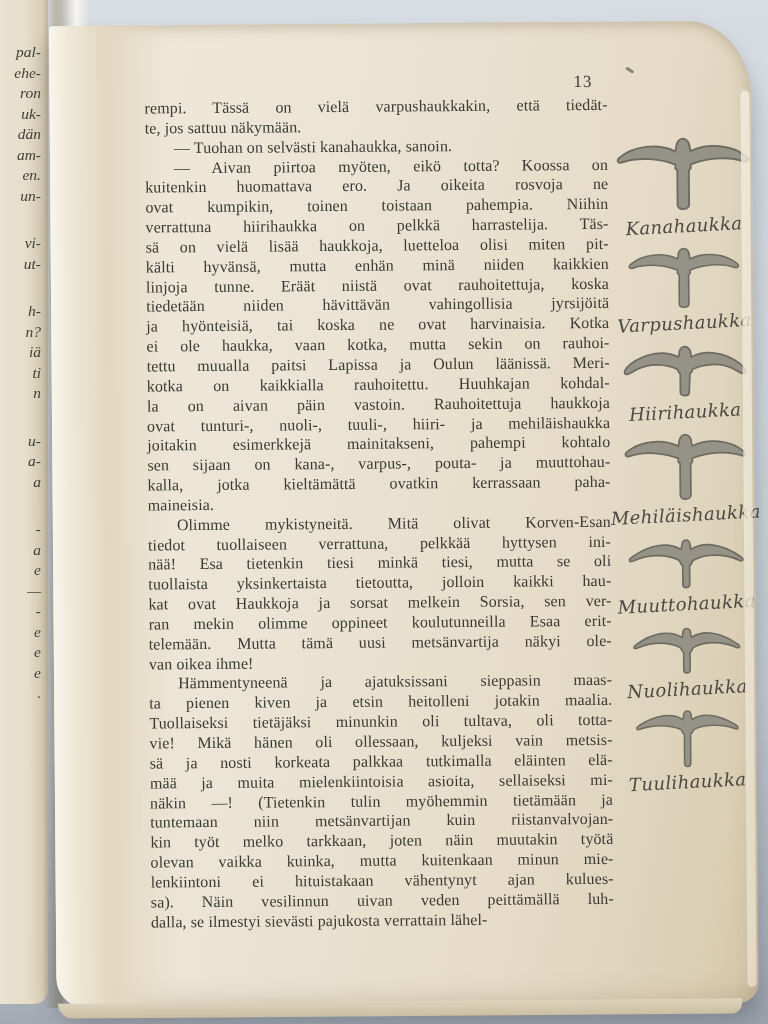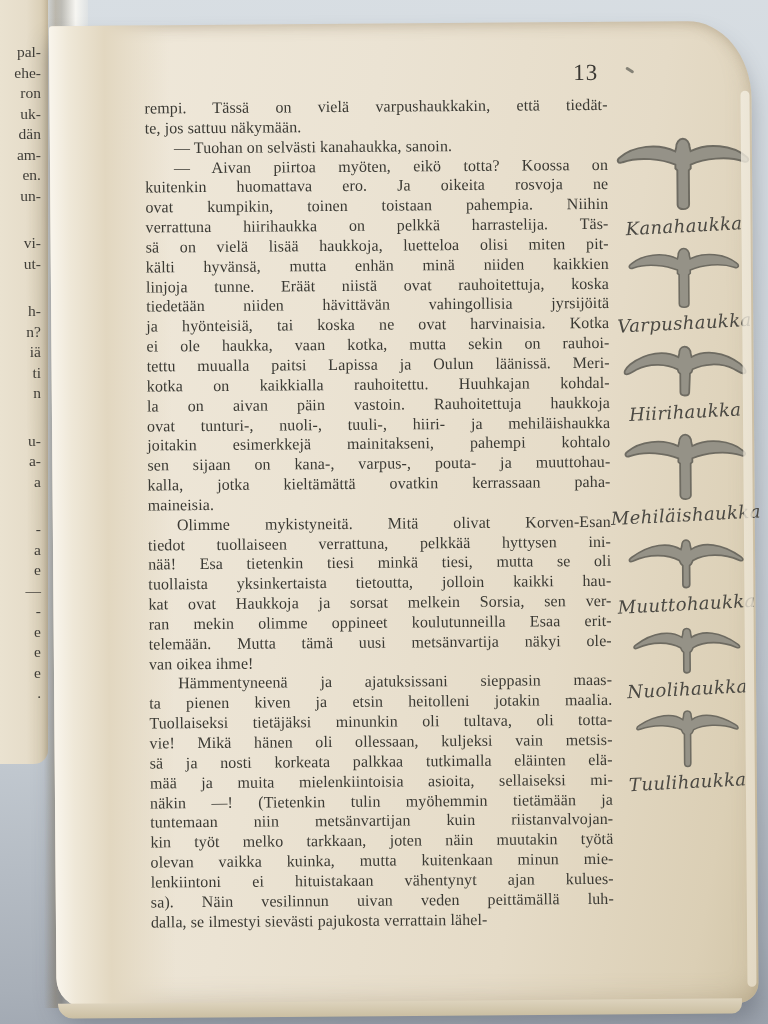--- a/index.html
+++ b/index.html
@@ -3,23 +3,24 @@
 <meta charset="utf-8">
 <style>
   html,body{margin:0;padding:0;background:#9aa1aa;}
   .canvas{
     position:relative;width:768px;height:1024px;overflow:hidden;
     background:linear-gradient(176deg,#d8dee3 0%,#cfd6dc 38%,#c2c9d0 70%,#a8afb8 92%,#9ba2ac 100%);
     font-family:"Liberation Serif","DejaVu Serif",serif;
   }
   
   .left-sliver{
-    position:absolute;left:0;top:0;width:48px;height:764px;
+    position:absolute;left:0;top:0;width:48px;height:1004px;
     background:linear-gradient(90deg,#eae2d0 0%,#e6ddca 55%,#dbd0b8 85%,#c9bca1 100%);
     border-radius:0 0 14px 0;
+    font-style:italic;
   }
   .frag-col{padding:42px 7px 0 0;text-align:right;font-size:15.5px;line-height:20.5px;color:#403e38;}
   .frag-group{margin-bottom:27px;}
   
   .gutter{
     position:absolute;left:44px;top:0;width:44px;height:1008px;
     background:linear-gradient(90deg,rgba(150,130,95,0) 0%,rgba(140,120,85,.38) 26%,rgba(120,100,65,.28) 40%,rgba(252,250,244,.85) 72%,rgba(245,240,228,.2) 100%);
   }
   
   .page{
@@ -31,21 +32,21 @@
   }
   .page::before{ 
     content:"";position:absolute;left:0;top:0;bottom:0;width:120px;
     background:linear-gradient(90deg,#f9f5ec 0%,#efe8d8 16%,#e2d7c0 46%,rgba(226,215,192,0) 100%);
     border-radius:3px 0 0 30px;pointer-events:none;
   }
   .page::after{ 
     content:"";position:absolute;right:2px;top:70px;bottom:16px;width:9px;
     background:linear-gradient(180deg,#f3eee1,#e9e0cd);border-radius:6px;opacity:.8;pointer-events:none;
   }
-  .page-number{position:absolute;left:524px;top:38px;font-size:23px;letter-spacing:1px;color:#3b3934;text-align:center;}
+  .page-number{position:absolute;left:524px;top:50px;font-size:17px;letter-spacing:1px;color:#3b3934;text-align:center;}
   .speck{position:absolute;left:576px;top:47px;width:9px;height:3px;background:#6d6c62;border-radius:2px;transform:rotate(32deg);opacity:.8;}
   
   .text-col{position:absolute;left:95px;top:73px;width:463px;font-size:16px;line-height:19.85px;color:#3b3a34;}
   .line{text-align:justify;text-align-last:justify;letter-spacing:.1px;}
   .line.last{text-align-last:left;}
   .line.indent{text-indent:29px;}
   
   .stamp-col{position:absolute;left:560px;top:112px;width:146px;display:flex;flex-direction:column;align-items:center;gap:8px;}
   .stamp{margin:0;display:flex;flex-direction:column;align-items:center;}
   .stamp svg{display:block;}

